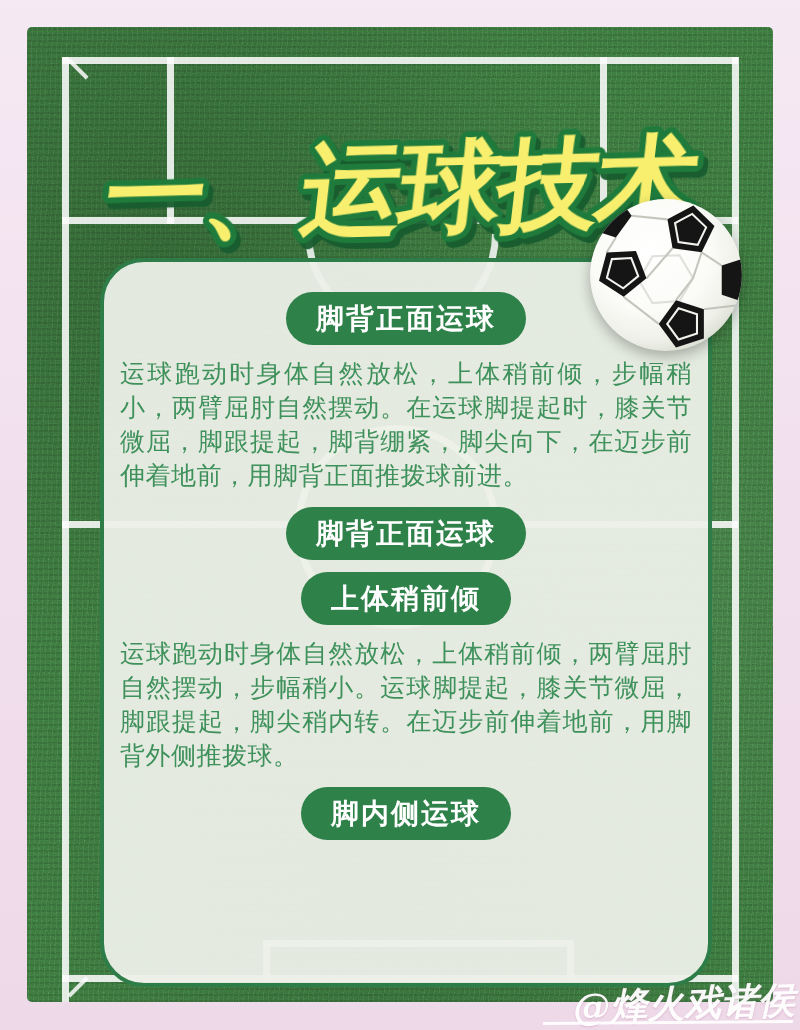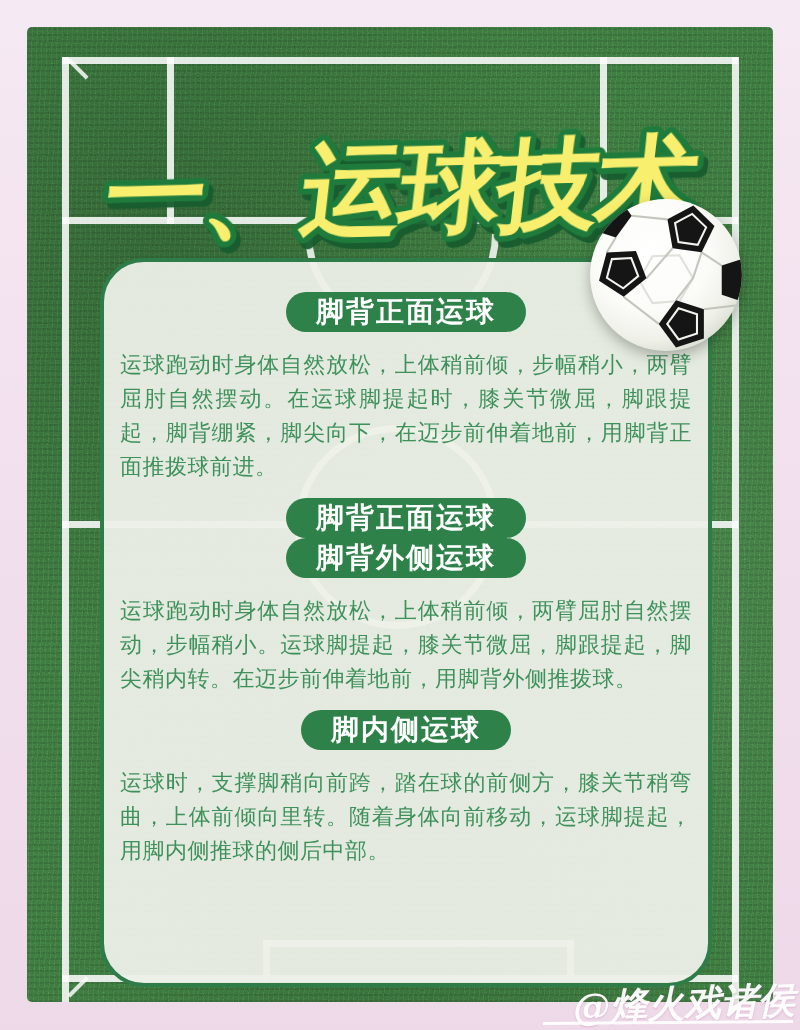--- a/index.html
+++ b/index.html
@@ -54,30 +54,30 @@
   
   .panel{
     position:absolute;left:100px;top:258px;width:612px;height:729px;z-index:3;
     background:rgba(237,240,232,0.95);
     border:4px solid #2e7d49;border-radius:44px;
     box-sizing:border-box;padding:30px 16px 20px 16px;
     display:flex;flex-direction:column;align-items:center;
   }
   .section{display:flex;flex-direction:column;align-items:center;width:100%;}
   .pill{
-    height:40px;min-width:130px;padding:0 30px;border-radius:999px;
+    height:53px;min-width:130px;padding:0 30px;border-radius:999px;
     background:#2e8149;color:#ffffff;
     display:flex;align-items:center;justify-content:center;
     font-size:28px;font-weight:700;letter-spacing:2px;
-    margin-bottom:0;box-sizing:border-box;
+    margin-bottom:12px;box-sizing:border-box;
   }
   .para{
-    width:572px;color:#3f915c;font-size:22px;line-height:34px;font-weight:500;
+    width:572px;color:#3f915c;font-size:25px;line-height:34px;font-weight:500;
     letter-spacing:.5px;text-align:justify;text-justify:inter-ideograph;
-    margin:16px 0 14px 0;
+    margin:0 0 14px 0;
   }
   
   .ball{position:absolute;left:588px;top:197px;width:156px;height:156px;z-index:7;
         filter:drop-shadow(0 5px 7px rgba(0,0,0,0.28));}
   
   .watermark{
     position:absolute;left:535px;top:980px;width:260px;z-index:8;
     color:rgba(255,255,255,0.95);font-size:37px;font-weight:700;font-style:italic;
     text-align:right;transform:rotate(-2deg);
     text-shadow:0 1px 2px rgba(180,120,160,0.35);
@@ -128,27 +128,26 @@
     <div class="section">
       <div class="pill">脚背正面运球</div>
       <p class="para">运球跑动时身体自然放松，上体稍前倾，步幅稍小，两臂屈肘自然摆动。在运球脚提起时，膝关节微屈，脚跟提起，脚背绷紧，脚尖向下，在迈步前伸着地前，用脚背正面推拨球前进。</p>
     </div>
 
     <div class="section">
       <div class="pill">脚背正面运球</div>
     </div>
 
     <div class="section">
-      <div class="pill">脚背外侧运球</div>
+      <div class="pill">上体稍前倾</div>
       <p class="para">运球跑动时身体自然放松，上体稍前倾，两臂屈肘自然摆动，步幅稍小。运球脚提起，膝关节微屈，脚跟提起，脚尖稍内转。在迈步前伸着地前，用脚背外侧推拨球。</p>
     </div>
 
     <div class="section">
       <div class="pill">脚内侧运球</div>
-      <p class="para">运球时，支撑脚稍向前跨，踏在球的前侧方，膝关节稍弯曲，上体前倾向里转。随着身体向前移动，运球脚提起，用脚内侧推球的侧后中部。</p>
     </div>
 
   </div>
 
   <svg class="ball" viewBox="0 0 150 150" xmlns="http://www.w3.org/2000/svg">
     <defs>
       <radialGradient id="ballGrad" cx="40%" cy="35%" r="78%">
         <stop offset="0%" stop-color="#ffffff"></stop>
         <stop offset="50%" stop-color="#fbfbf8"></stop>
         <stop offset="75%" stop-color="#eef0e8"></stop>

